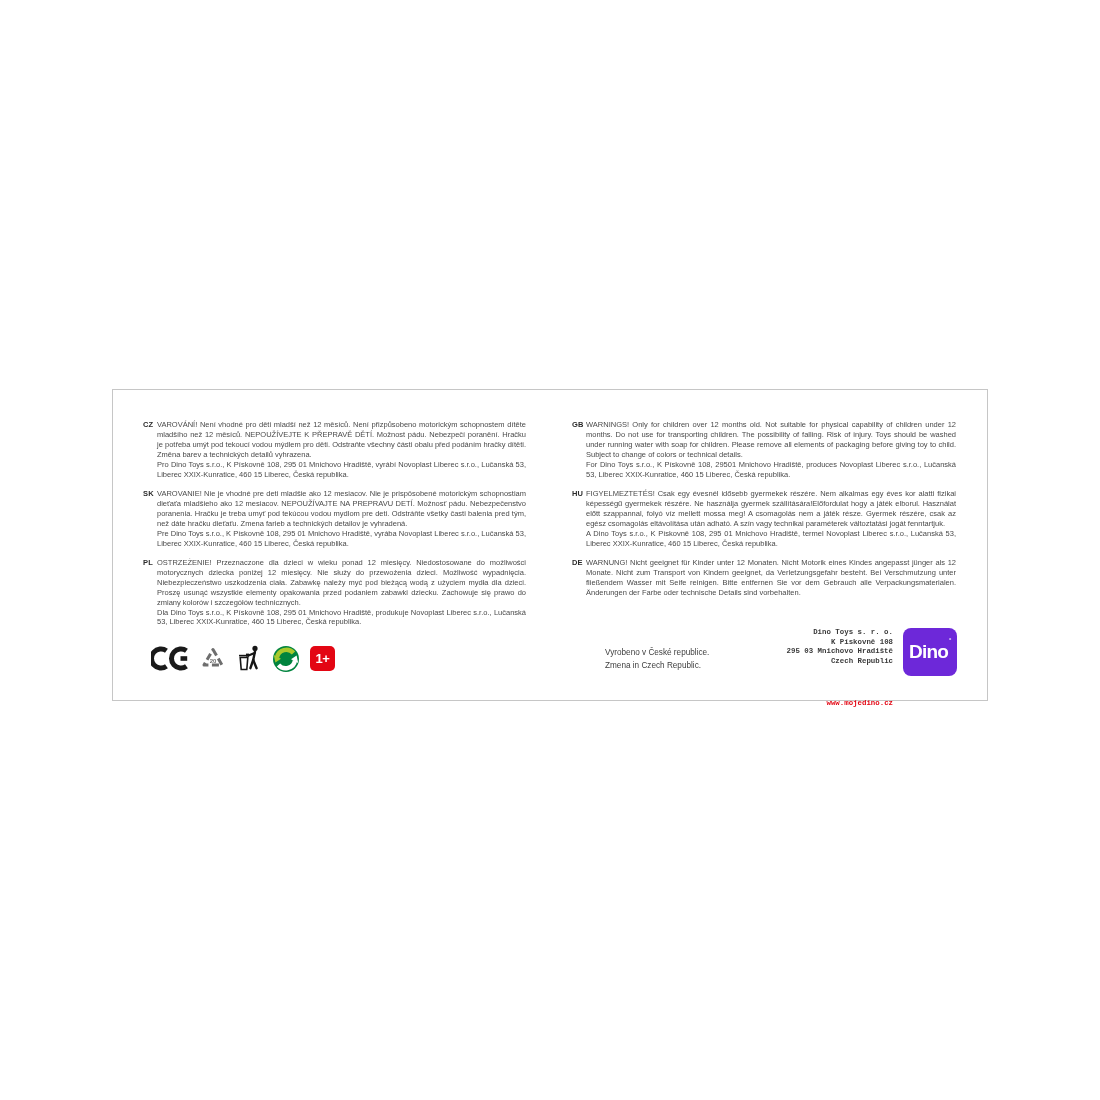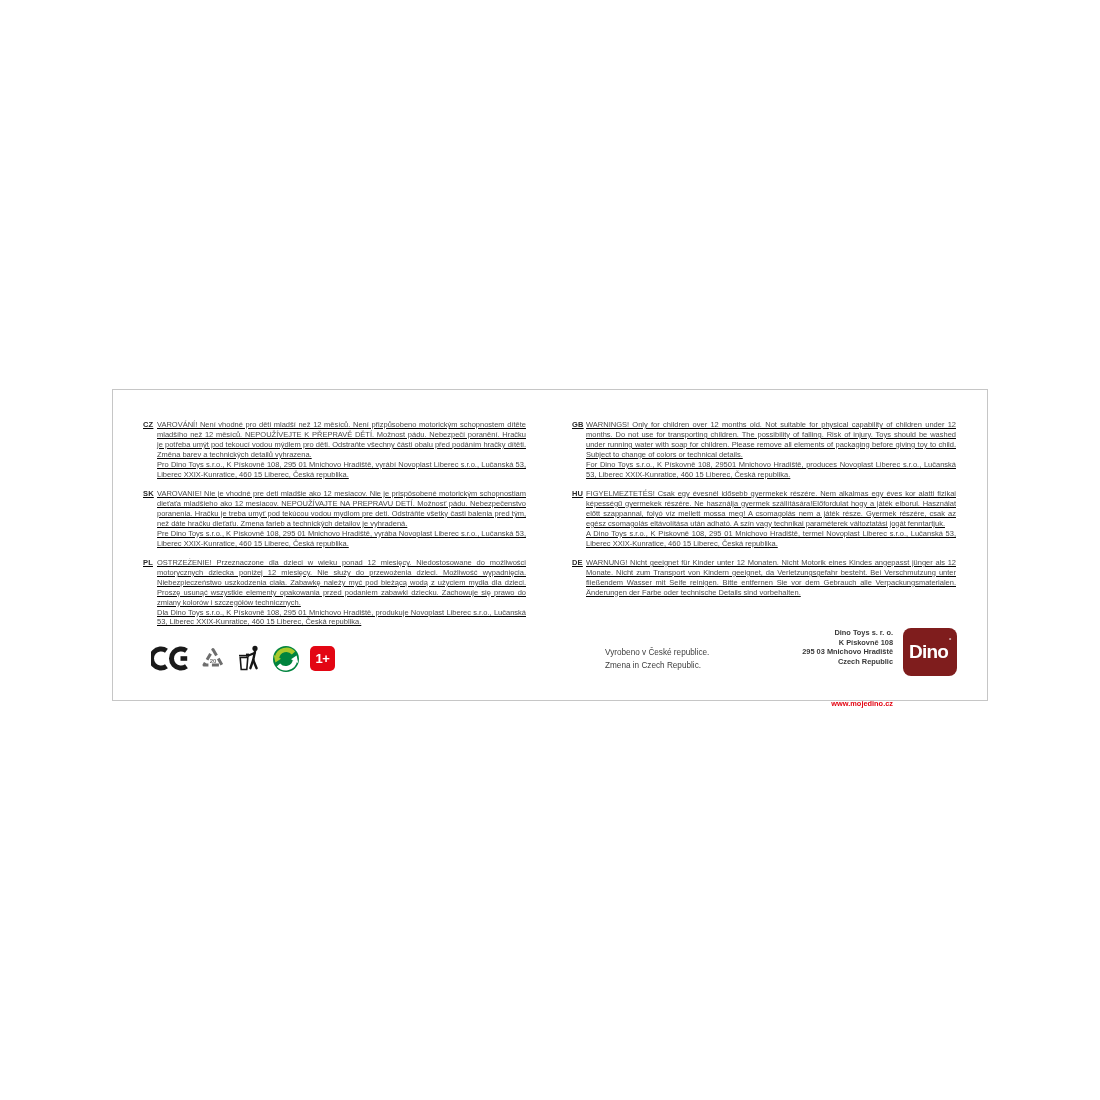--- a/index.html
+++ b/index.html
@@ -34,21 +34,20 @@
     display: grid;
     grid-template-columns: 383px 384px;
     grid-template-rows: repeat(3, 60px);
     grid-auto-flow: column;
     column-gap: 46px;
     row-gap: 9px;
   }
   .lang-block {
     display: flex;
     align-items: flex-start;
-    text-decoration: underline;
   }
   .lang-code {
     flex: 0 0 14px;
     font-size: 7.5px;
     line-height: 9.9px;
     font-weight: bold;
     color: #2b2b2b;
     letter-spacing: 0.2px;
   }
   .lang-text { flex: 1; }
@@ -94,32 +93,33 @@
   .address {
     position: absolute;
     left: 620px;
     top: 238px;
     width: 160px;
     text-align: right;
     font-size: 7.4px;
     line-height: 9.6px;
     font-weight: bold;
     color: #3a3a3a;
+    font-family: Liberation Mono, monospace;
   }
   .address .website {
     color: #e30613;
     margin-top: 33px;
   }
   .dino-logo {
     position: absolute;
     left: 790px;
     top: 238px;
     width: 54px;
     height: 48px;
-    background: #7f1d1d;
+    background: #6d28d9;
     border-radius: 8px;
     display: flex;
     align-items: center;
     justify-content: center;
     color: #ffffff;
     font-weight: bold;
     font-size: 19px;
     letter-spacing: -0.8px;
   }
   .dino-logo .logo-mark {

